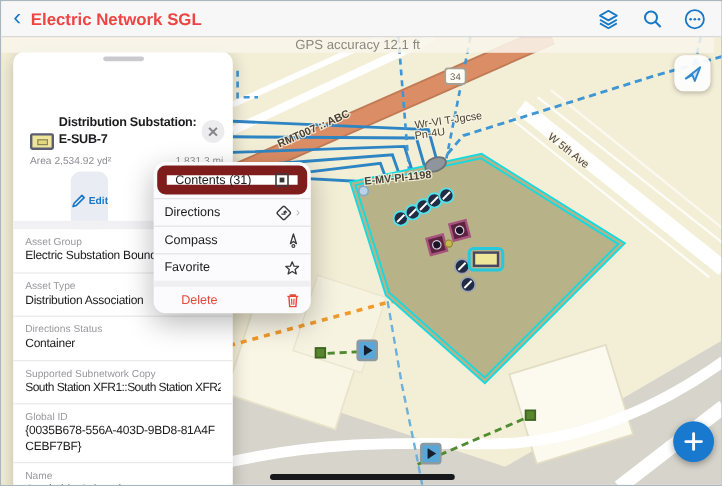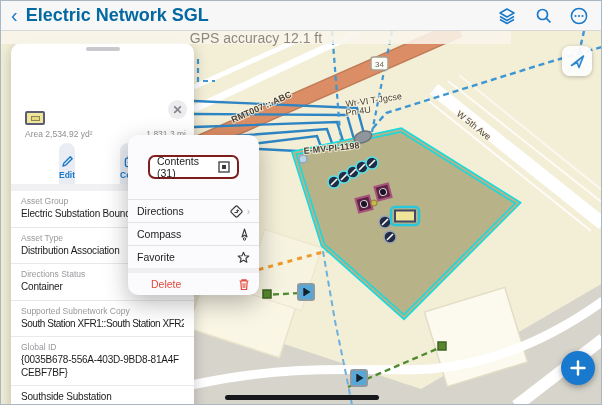--- a/index.html
+++ b/index.html
@@ -1,26 +1,26 @@
 <!DOCTYPE html>
 <html><head>
 <meta charset="utf-8">
 <style>
   html,body{margin:0;padding:0;background:#e8e8e8;}
   *{box-sizing:border-box;font-family:"Liberation Sans",sans-serif;}
   #screen{position:relative;width:602px;height:405px;overflow:hidden;background:#f3eed6;border:1px solid #a9b7c2;}
   
   #nav{position:absolute;left:0;top:0;width:602px;height:30px;background:#f7f7f8;border-bottom:1px solid #d8d8da;z-index:40;display:flex;align-items:center;}
   #nav .back{color:#1878c8;font-size:20px;margin:0 8px 2px 10px;line-height:1;}
-  #nav .title{font-size:18px;font-weight:bold;color:#0369a1;}
+  #nav .title{font-size:14px;font-weight:bold;color:#ef4444;}
   #nav .spacer{flex:1;}
   .navicon{width:24px;height:24px;margin-right:12px;display:flex;align-items:center;justify-content:center;}
   
-  #gps{position:absolute;left:0;top:30px;width:510px;height:13px;background:rgba(248,245,235,.88);z-index:30;
-       display:flex;align-items:center;justify-content:center;font-size:14px;color:#8d887c;}
+  #gps{position:absolute;left:0;top:30px;width:594px;height:13px;background:rgba(248,245,235,.88);z-index:30;
+       display:flex;align-items:center;justify-content:center;font-size:11px;color:#8d887c;}
   
   #map{position:absolute;left:0;top:0;width:602px;height:405px;z-index:1;}
   .maplabel{fill:#4a4137;font-size:9px;paint-order:stroke;stroke:rgba(248,244,226,.85);stroke-width:2px;}
   
   #locbtn{position:absolute;left:561px;top:45px;width:30px;height:30px;border-radius:8px;background:rgba(252,252,253,.95);
           box-shadow:0 1px 4px rgba(0,0,0,.25);z-index:20;display:flex;align-items:center;justify-content:center;}
   #fab{position:absolute;left:560px;top:350px;width:34px;height:34px;border-radius:50%;background:#1979ce;
        box-shadow:0 2px 6px rgba(0,0,0,.35);z-index:20;display:flex;align-items:center;justify-content:center;}
   #homebar{position:absolute;left:224px;top:394px;width:154px;height:5px;border-radius:3px;background:#16181c;z-index:50;}
   
@@ -29,34 +29,34 @@
   #panel .handle{position:absolute;left:50%;top:4px;transform:translateX(-50%);width:34px;height:4px;border-radius:2px;background:#c9c9ce;}
   .feat-icon{position:absolute;left:14px;top:68px;width:20px;height:14px;border:2px solid #5c5c74;border-radius:2px;background:#efe69a;
              display:flex;align-items:center;justify-content:center;}
   .feat-icon i{display:block;width:9px;height:5px;background:#e3d87e;border:1px solid #8a855c;}
   #panel .title{position:absolute;left:38px;top:53px;width:124px;font-size:10.5px;line-height:1.3;font-weight:bold;color:#1c1c1e;letter-spacing:-.2px;}
   #panel .closebtn{position:absolute;right:7px;top:57px;width:19px;height:19px;border-radius:50%;background:#ececee;color:#85858b;
                    display:flex;align-items:center;justify-content:center;font-size:12px;font-weight:bold;}
   #panel .arearow{position:absolute;left:14px;right:8px;top:86px;display:flex;justify-content:space-between;
                   font-size:8.5px;color:#8e8e93;text-align:center;}
   #panel .btnrow{position:absolute;left:8px;right:8px;top:100px;display:flex;gap:5px;}
-  .pbtn{flex:1;height:48px;background:#e9edf3;border-radius:8px;display:flex;flex-direction:column;align-items:center;justify-content:center;gap:2px;margin-left:40px;}
+  .pbtn{flex:1;height:48px;background:#e9edf3;border-radius:8px;display:flex;flex-direction:row;align-items:center;justify-content:center;gap:2px;margin-left:40px;}
   .pbtn .lbl{font-size:8.5px;color:#1878c8;font-weight:bold;}
   #fields{position:absolute;left:0;right:0;top:141px;border-top:7px solid #f1f1f3;}
   .frow{padding:5px 10px 6px 10px;border-bottom:1px solid #e9e9ea;}
   .flabel{font-size:8.5px;color:#98989d;margin-bottom:2px;}
   .fvalue{font-size:10px;color:#1c1c1e;line-height:1.25;word-break:break-word;letter-spacing:-.2px;}
   .fvalue.nowrap{white-space:nowrap;overflow:hidden;letter-spacing:-.45px;}
   .fvalue.breakall{word-break:break-all;}
   
   #menu{position:absolute;left:127px;top:134px;width:131px;background:#fbfbfd;border-radius:10px;
         box-shadow:0 8px 24px rgba(0,0,0,.28);z-index:35;overflow:hidden;}
   .mrow{height:22px;display:flex;align-items:center;justify-content:space-between;padding:0 9px;font-size:10.5px;color:#1c1c1e;}
   .mrow .ric{display:flex;align-items:center;gap:2px;color:#3a3a3c;}
-  #menu .contents{height:24px;margin:20px;border:2px solid #7f1d1d;border-radius:7px;background:#fff;padding:0 7px;}
+  #menu .contents{height:24px;margin:3px;border:8px solid #7f1d1d;border-radius:7px;background:#fff;padding:0 7px;}
   .msep{height:1px;background:#e3e3e5;margin-left:0;}
   .mband{height:5px;background:#efeff1;}
   .mrow.delete{color:#e5493c;margin-left:14px;}
   .chev{color:#b5b5ba;font-size:10px;margin-left:2px;}
 </style>
 </head>
 <body>
 
 <div id="screen">
 
@@ -238,20 +238,21 @@
       <line x1="8" y1="1.5" x2="8" y2="14.5" stroke="#fff" stroke-width="2.4" stroke-linecap="round"></line>
       <line x1="1.5" y1="8" x2="14.5" y2="8" stroke="#fff" stroke-width="2.4" stroke-linecap="round"></line>
     </svg>
   </div>
 
   <div id="panel">
     <div class="handle"></div>
     <div class="feat-icon">
         <i></i>
       </div>
+    <div class="title">Distribution Substation: E-SUB-7</div>
     <div class="closebtn">✕</div>
     <div class="arearow">
       <span>Area 2,534.92 yd²</span>
       <span>1,831.3 mi</span>
     </div>
     <div class="btnrow">
       <div class="pbtn">
         <svg width="13" height="13" viewBox="0 0 14 14">
           <path d="M2,12 L3,9 10,2 12,4 5,11 Z" fill="none" stroke="#1878c8" stroke-width="1.5" stroke-linejoin="round"></path>
         </svg>
@@ -291,20 +292,21 @@
         </div>
       <div class="frow">
           <div class="flabel">Supported Subnetwork Copy</div>
           <div class="fvalue nowrap">South Station XFR1::South Station XFR2</div>
         </div>
       <div class="frow">
           <div class="flabel">Global ID</div>
           <div class="fvalue breakall">{0035B678-556A-403D-9BD8-81A4FCEBF7BF}</div>
         </div>
       <div class="frow">
+          <div class="flabel">Name</div>
           <div class="fvalue">Southside Substation</div>
         </div>
 
     </div>
   </div>
 
   <div id="menu">
     <div class="mrow contents">
       <span>Contents (31)</span>
       <span class="ric">

